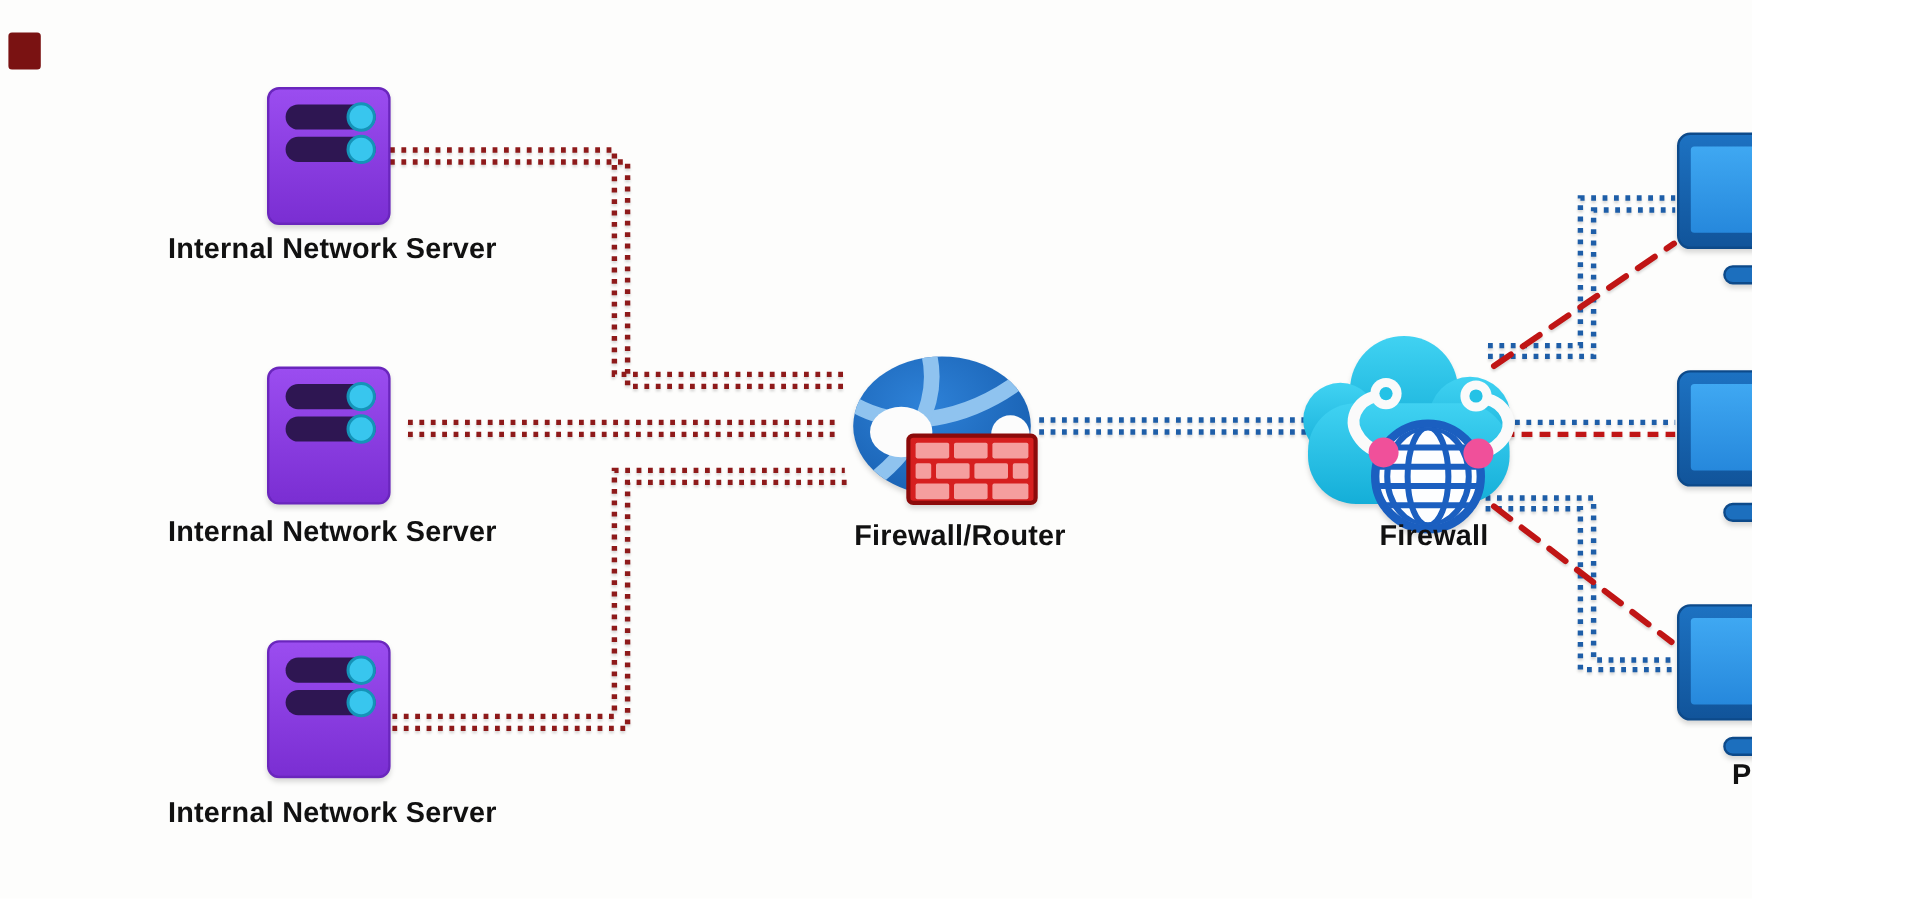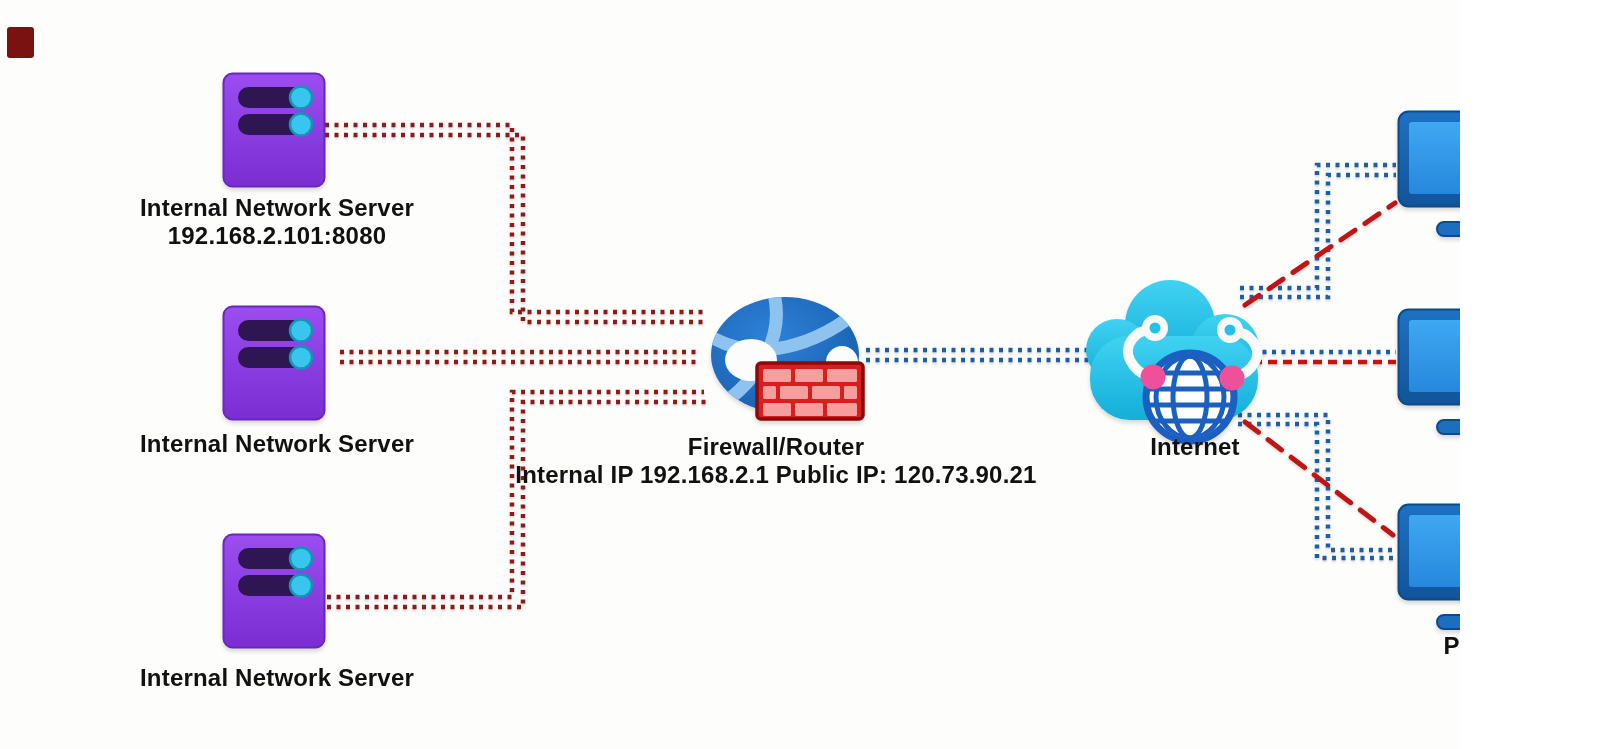--- a/index.html
+++ b/index.html
@@ -169,37 +169,35 @@
       <circle cx="147" cy="100" r="12.5" fill="var(--pink-dot,#f0509a)"></circle>
     </g>
 
     <use href="#client-monitor-icon" x="1397" y="110" width="164" height="128"></use>
     <use href="#client-monitor-icon" x="1397" y="308" width="164" height="128"></use>
     <use href="#client-monitor-icon" x="1397" y="503" width="164" height="128"></use>
   </svg>
 
   <div class="node-label" style="left:97px;top:194px;width:360px;">
     <span>Internal Network Server</span>
-    <span>192.168.2.101:8080</span>
   </div>
 
   <div class="node-label" style="left:97px;top:430px;width:360px;">
     <span>Internal Network Server</span>
   </div>
 
   <div class="node-label" style="left:97px;top:664px;width:360px;">
     <span>Internal Network Server</span>
   </div>
 
-  <div class="node-label" style="left:486px;top:433px;width:580px;">
+  <div class="node-label" style="left:510px;top:433px;width:580px;">
     <span>Firewall/Router</span>
-    <span>Internal IP 192.168.2.1 Public IP: 120.73.90.21</span>
   </div>
 
   <div class="node-label" style="left:1095px;top:433px;width:200px;">
-    <span>Internet</span>
+    <span>Firewall</span>
   </div>
 
   <div class="node-label" style="left:1380px;top:632px;width:200px;">
     <span>Public</span>
   </div>
 
 </div>
 
 </body></html>

